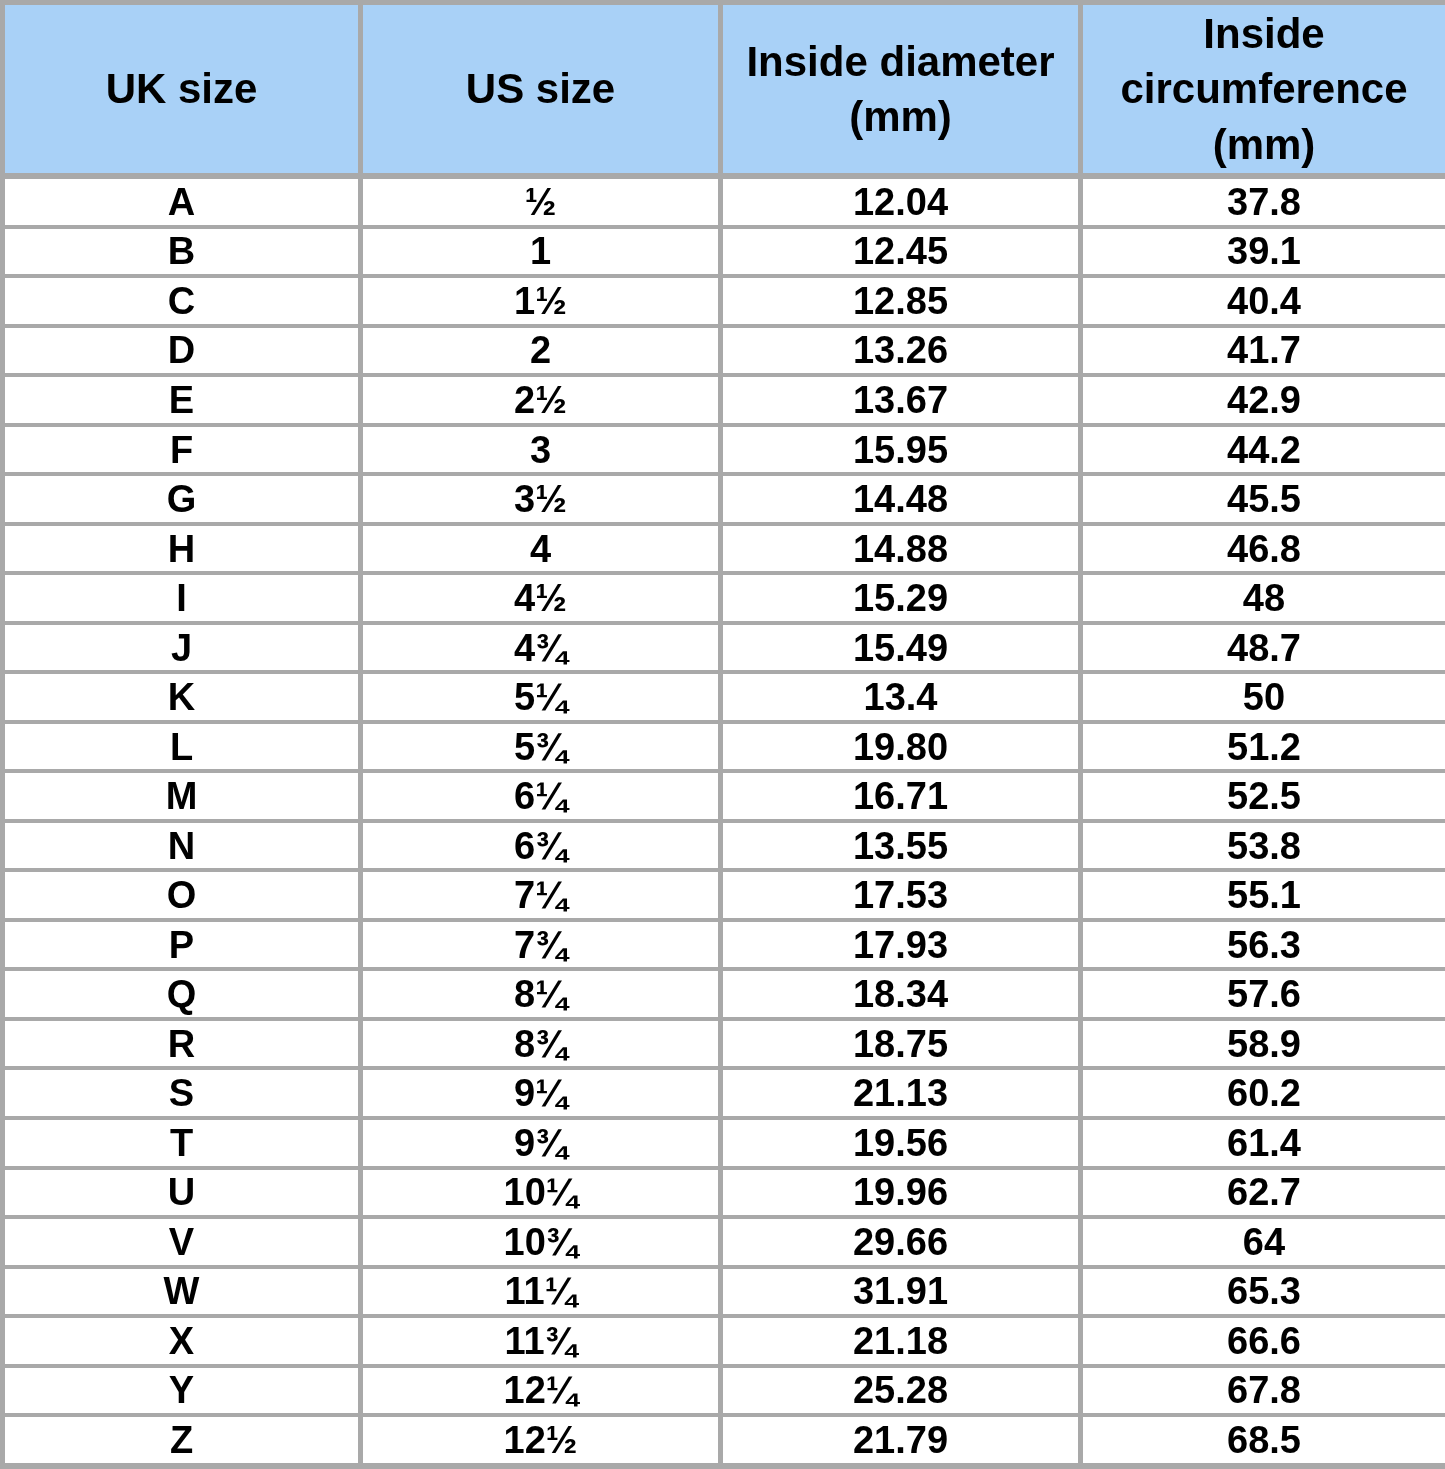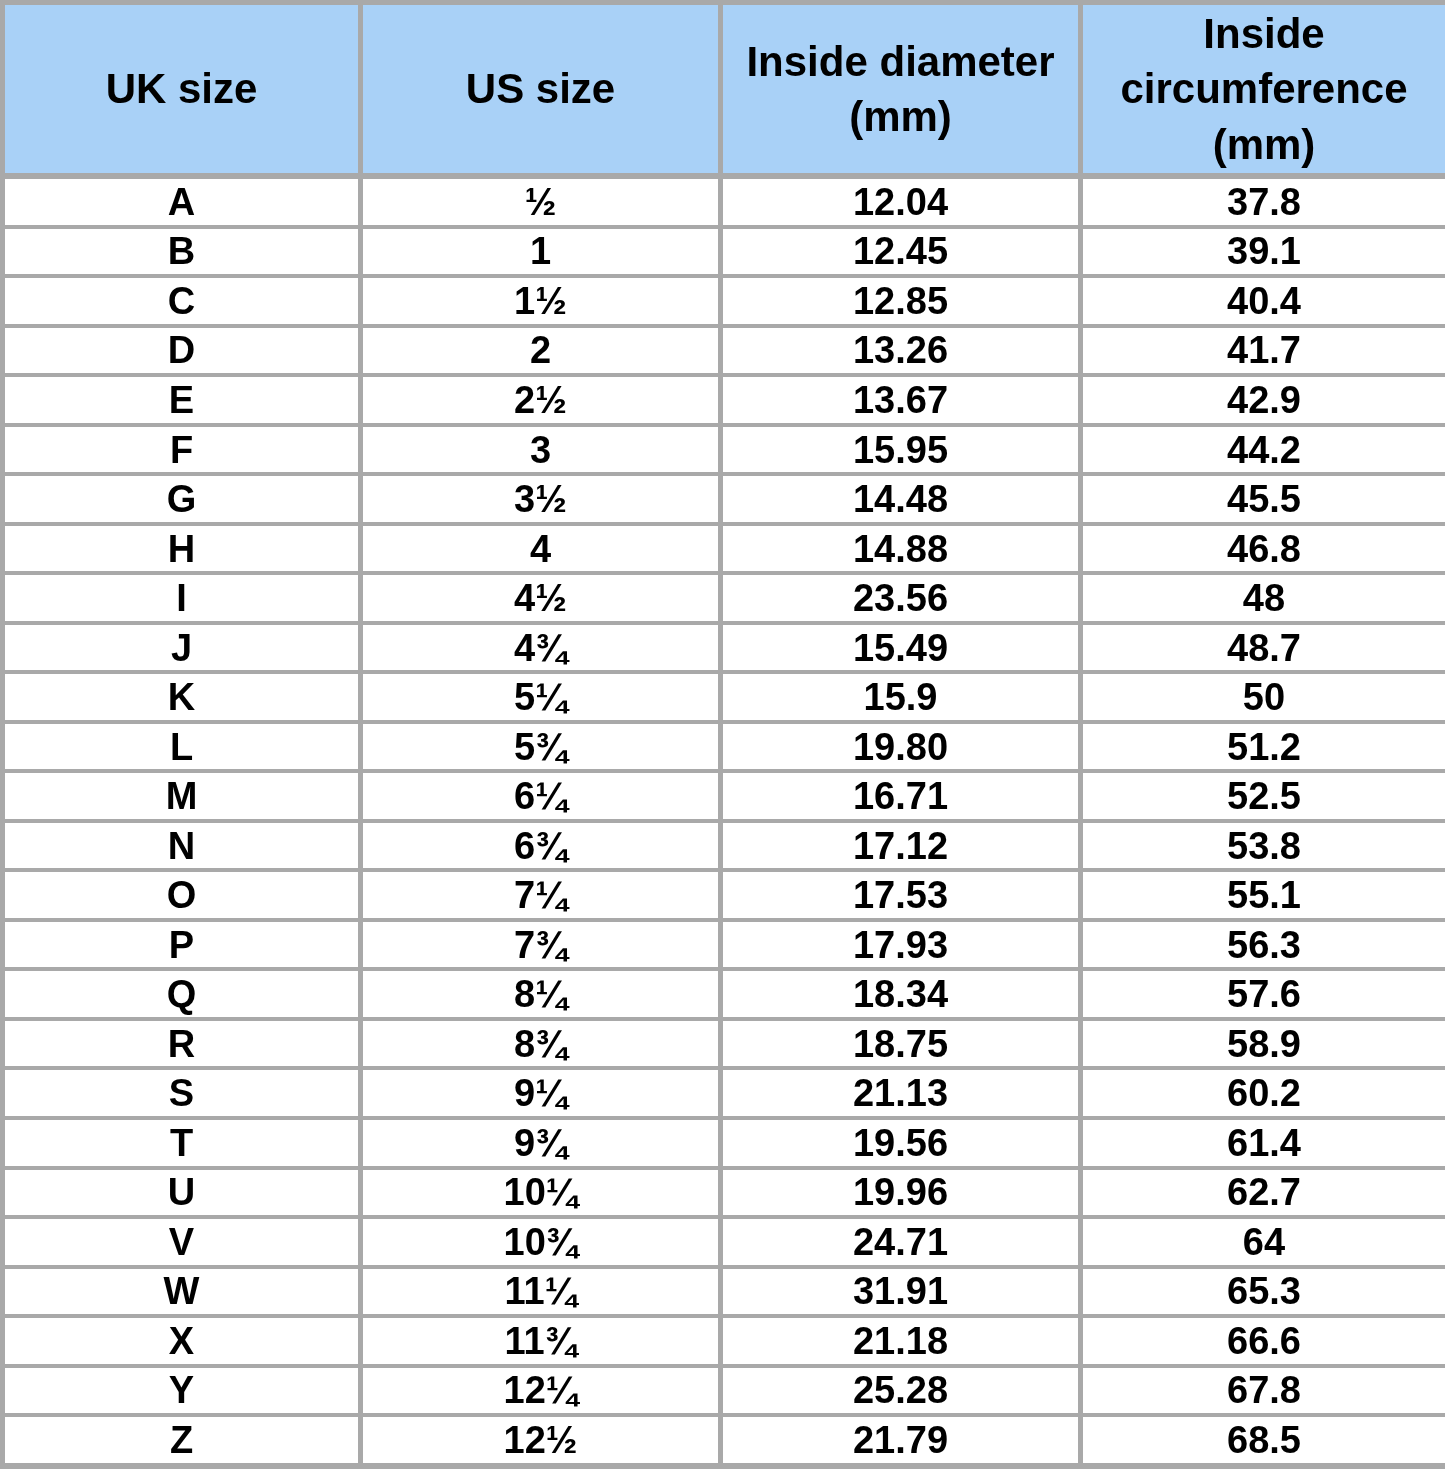--- a/index.html
+++ b/index.html
@@ -114,51 +114,51 @@
       </tr>
       <tr>
         <td>H</td>
         <td>4</td>
         <td>14.88</td>
         <td>46.8</td>
       </tr>
       <tr>
         <td>I</td>
         <td>4½</td>
-        <td>23.56</td>
+        <td>15.29</td>
         <td>48</td>
       </tr>
       <tr>
         <td>J</td>
         <td>4¾</td>
         <td>15.49</td>
         <td>48.7</td>
       </tr>
       <tr>
         <td>K</td>
         <td>5¼</td>
-        <td>15.9</td>
+        <td>13.4</td>
         <td>50</td>
       </tr>
       <tr>
         <td>L</td>
         <td>5¾</td>
         <td>19.80</td>
         <td>51.2</td>
       </tr>
       <tr>
         <td>M</td>
         <td>6¼</td>
         <td>16.71</td>
         <td>52.5</td>
       </tr>
       <tr>
         <td>N</td>
         <td>6¾</td>
-        <td>17.12</td>
+        <td>13.55</td>
         <td>53.8</td>
       </tr>
       <tr>
         <td>O</td>
         <td>7¼</td>
         <td>17.53</td>
         <td>55.1</td>
       </tr>
       <tr>
         <td>P</td>
@@ -192,21 +192,21 @@
       </tr>
       <tr>
         <td>U</td>
         <td>10¼</td>
         <td>19.96</td>
         <td>62.7</td>
       </tr>
       <tr>
         <td>V</td>
         <td>10¾</td>
-        <td>24.71</td>
+        <td>29.66</td>
         <td>64</td>
       </tr>
       <tr>
         <td>W</td>
         <td>11¼</td>
         <td>31.91</td>
         <td>65.3</td>
       </tr>
       <tr>
         <td>X</td>

